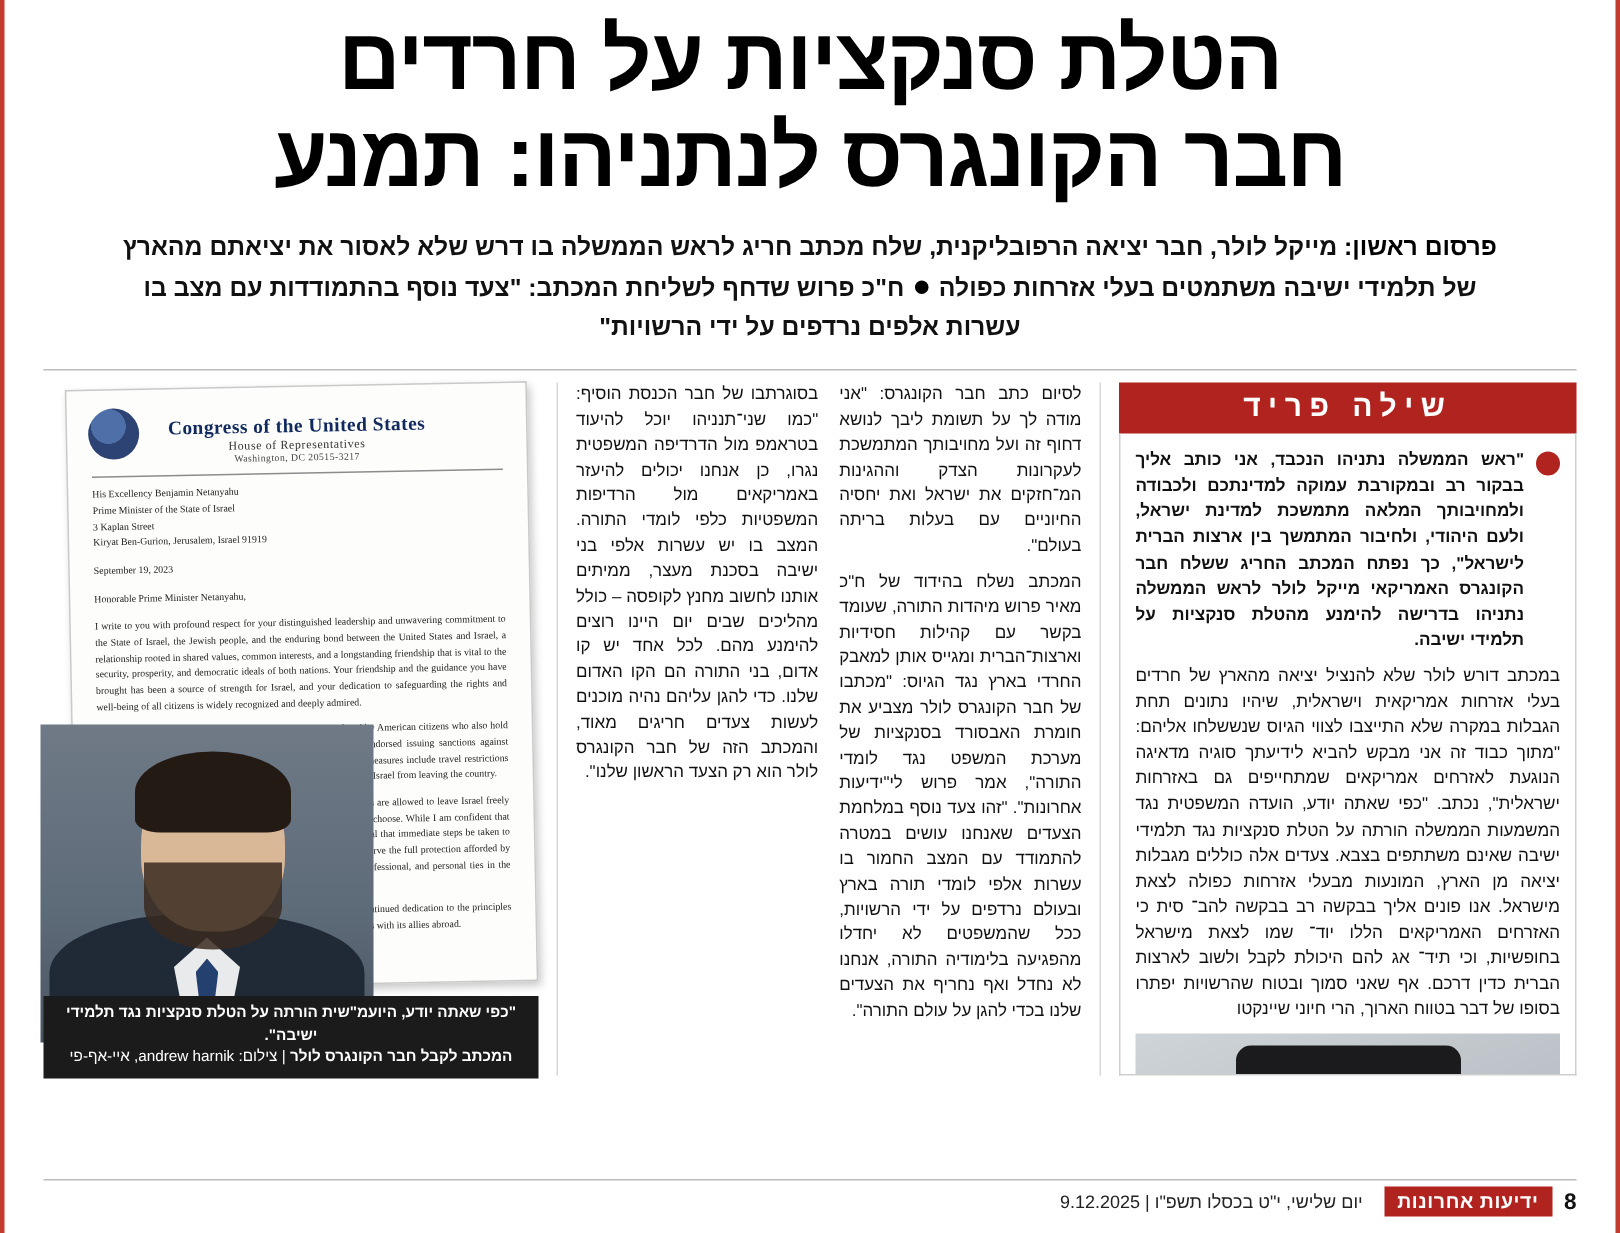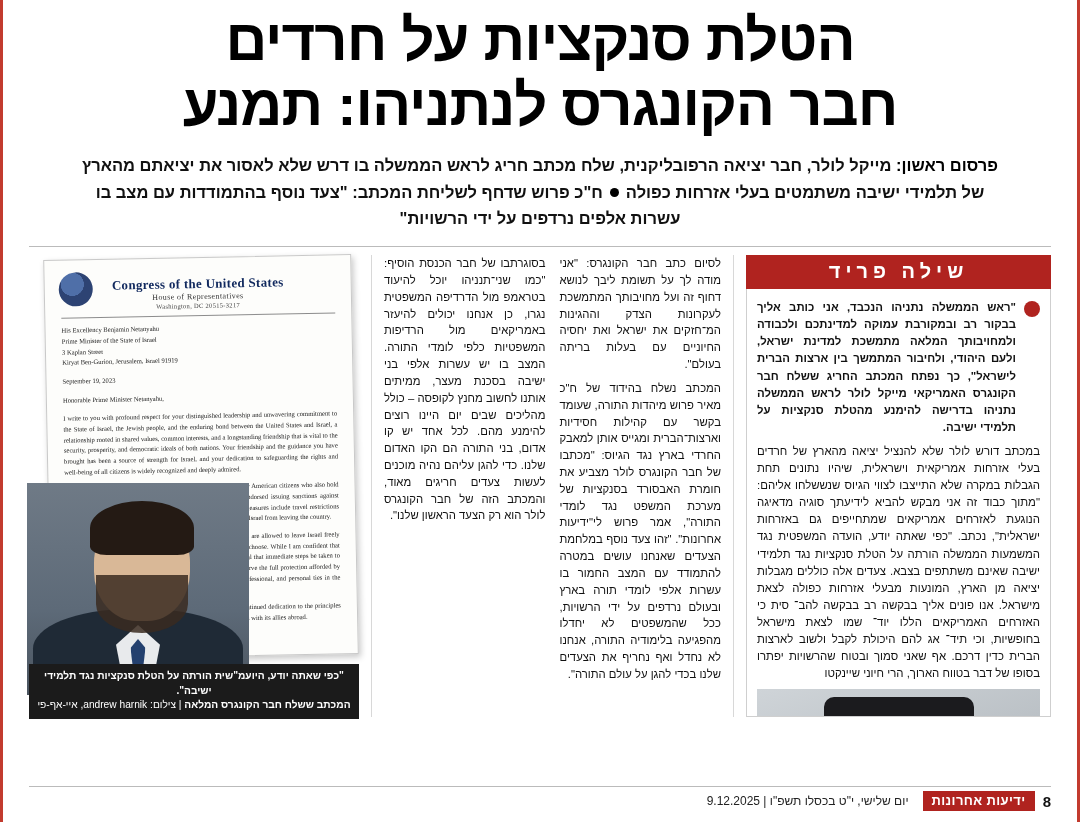--- a/index.html
+++ b/index.html
@@ -444,21 +444,21 @@
         <div class="p-suit"></div>
         <div class="p-shirt"></div>
         <div class="p-tie"></div>
         <div class="p-head"></div>
         <div class="p-beard"></div>
         <div class="p-hair"></div>
       </div>
 
       <div class="caption-left">
         <div>"כפי שאתה יודע, היועמ"שית הורתה על הטלת סנקציות נגד תלמידי ישיבה".</div>
-        <div><span>המכתב ששלח חבר הקונגרס המלאה</span><span class="credit"> | צילום: andrew harnik, איי-אף-פי</span></div>
+        <div><span>המכתב לקבל חבר הקונגרס לולר</span><span class="credit"> | צילום: andrew harnik, איי-אף-פי</span></div>
       </div>
     </div>
   </div>
 
   <div class="footer">
     <div class="footer-line"></div>
     <div class="masthead">
       <span class="page-num">8</span>
       <span class="paper-name">ידיעות אחרונות</span>
     </div>

